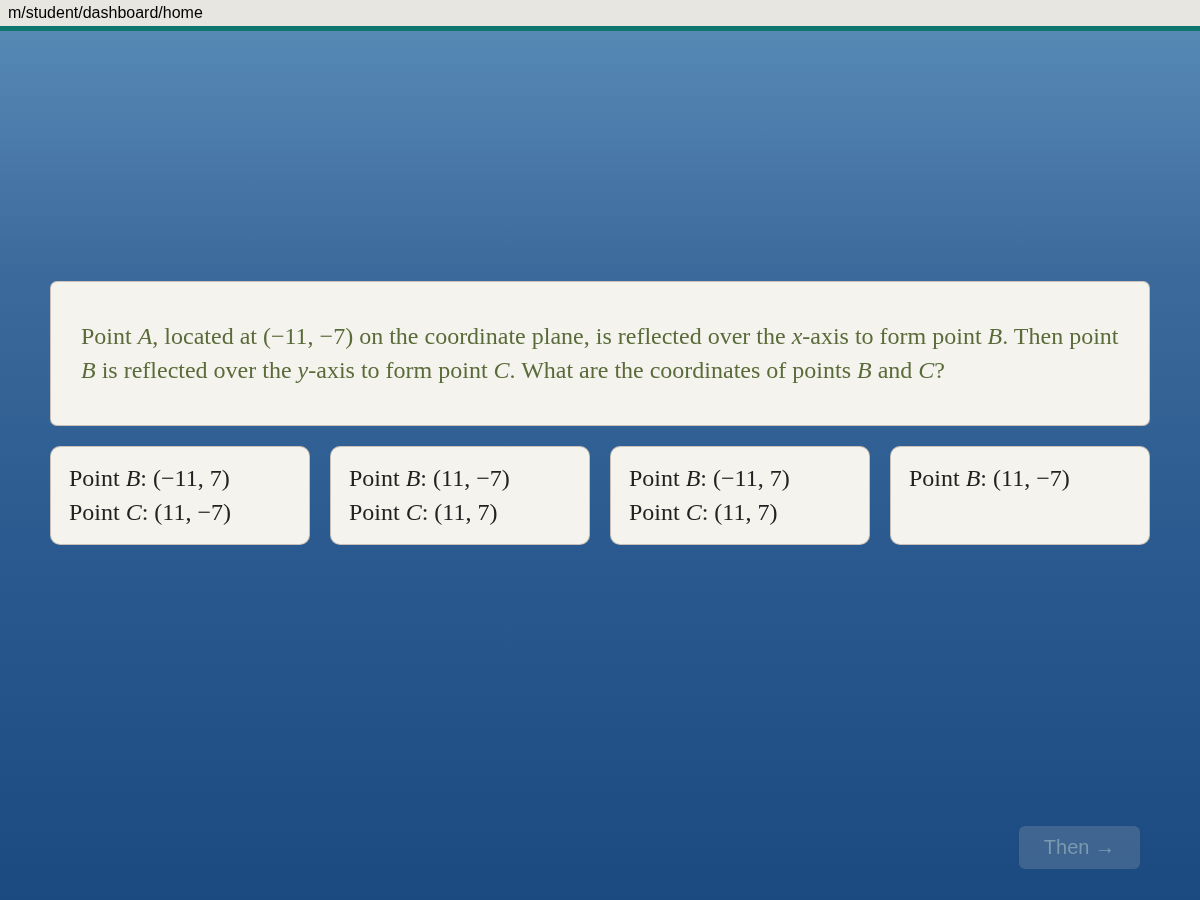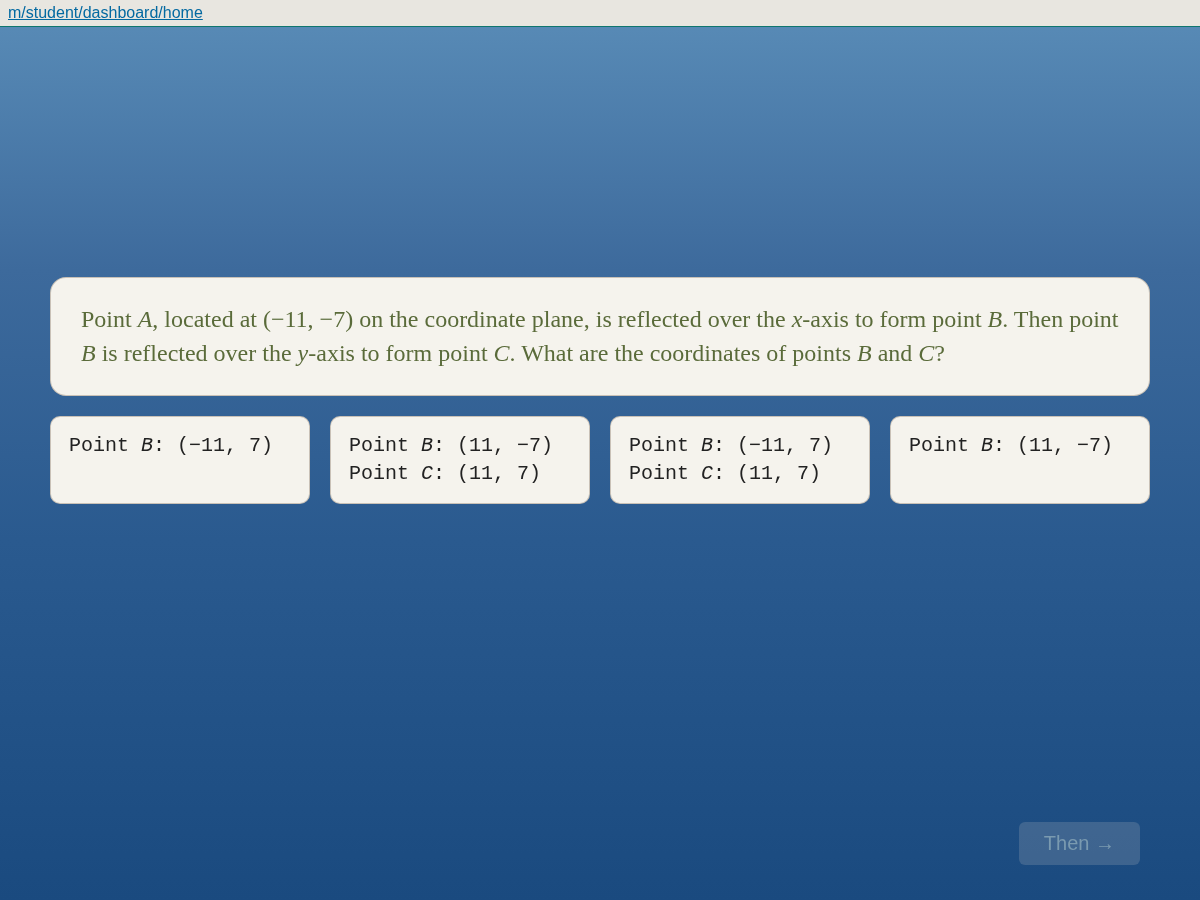--- a/index.html
+++ b/index.html
@@ -14,36 +14,35 @@
       font-family: Arial, sans-serif;
       background: linear-gradient(to bottom, #5a8db8 0%, #3d6a9c 30%, #2a5a8f 60%, #1a4a7f 100%);
       overflow: hidden;
       position: relative;
     }
     
     .url-bar {
       background: #e8e6e0;
       padding: 4px 8px;
       font-size: 16px;
-      color: #0369a1;
-      border-bottom: 1px solid #0f766e;
-      text-decoration: underline;
+      color: #000000;
+      border-bottom: 5px solid #0f766e;
     }
     
     .content-area {
       padding: 0;
       position: relative;
       height: calc(100% - 30px);
     }
     
     .question-card {
       background: #f5f3ed;
       margin: 250px 50px 0 50px;
-      padding: 25px 30px;
-      border-radius: 16px;
+      padding: 38px 30px;
+      border-radius: 7px;
       border: 1px solid rgba(100,80,60,0.3);
       font-size: 24px;
       line-height: 1.4;
       color: #5a6b3a;
       font-family: Georgia, serif;
     }
     
     .question-card .math-var {
       font-style: italic;
       font-family: 'Times New Roman', serif;
@@ -54,24 +53,24 @@
       gap: 20px;
       margin: 20px 50px 0 50px;
     }
     
     .option-card {
       flex: 1;
       background: #f5f3ed;
       border-radius: 10px;
       border: 1px solid rgba(100,80,60,0.3);
       padding: 15px 18px;
-      font-size: 20px;
+      font-size: 24px;
       line-height: 1.4;
       color: #222;
-      font-family: Liberation Mono, monospace;
+      font-family: Liberation Serif, serif;
       cursor: pointer;
     }
     
     .option-card .math-var {
       font-style: italic;
     }
     
     .done-button {
       position: absolute;
       right: 60px;
@@ -101,20 +100,21 @@
 
   <div class="question-card">
     <span>
       <span>Point </span><span class="math-var">A</span><span>, located at </span><span>(−11, −7)</span><span> on the coordinate plane, is reflected over the </span><span class="math-var">x</span><span>-axis to form point </span><span class="math-var">B</span><span>. Then point </span><span class="math-var">B</span><span> is reflected over the </span><span class="math-var">y</span><span>-axis to form point </span><span class="math-var">C</span><span>. What are the coordinates of points </span><span class="math-var">B</span><span> and </span><span class="math-var">C</span><span>?</span>
     </span>
   </div>
 
   <div class="options-row">
     <div class="option-card">
       <div><span>Point </span><span class="math-var">B</span><span>: (−11, 7)</span></div>
+      <div><span>Point </span><span class="math-var">C</span><span>: (11, −7)</span></div>
     </div>
     <div class="option-card">
       <div><span>Point </span><span class="math-var">B</span><span>: (11, −7)</span></div>
       <div><span>Point </span><span class="math-var">C</span><span>: (11, 7)</span></div>
     </div>
     <div class="option-card">
       <div><span>Point </span><span class="math-var">B</span><span>: (−11, 7)</span></div>
       <div><span>Point </span><span class="math-var">C</span><span>: (11, 7)</span></div>
     </div>
     <div class="option-card">

